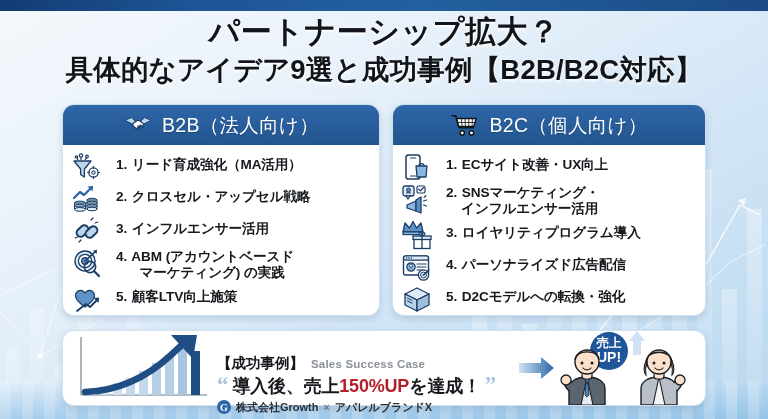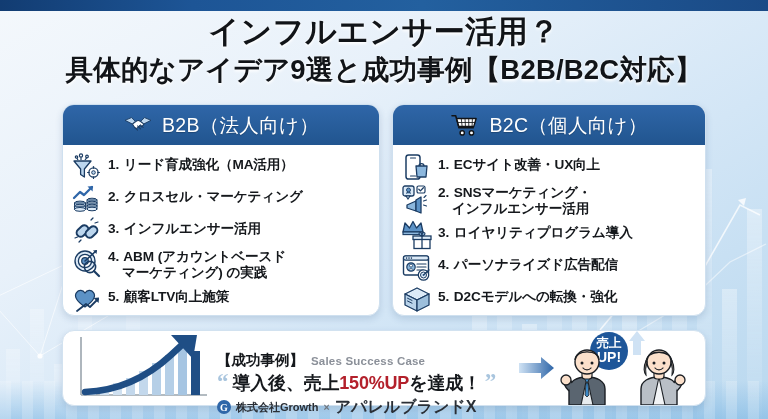--- a/index.html
+++ b/index.html
@@ -85,22 +85,23 @@
     color: #ffffff;
   }
   .card-head-title {
     font-size: 19.5px; font-weight: 400; letter-spacing: .3px;
     text-shadow: 0 1px 1px rgba(0,0,0,.22);
   }
   .head-icon { width: 30px; height: 26px; display:block; }
 
   .card-body { padding: 7px 9px 4px 9px; }
   .item {
-    display: flex; align-items: flex-start; gap: 6px;
+    display: flex; align-items: flex-start; gap: 14px;
     margin-bottom: 2px;
+    text-align: center;
   }
   .item-icon { width: 30px; min-width: 30px; height: 30px; display:block; }
   .item-text {
     font-size: 13.6px; font-weight: 700; color: #15181c;
     line-height: 1.25; padding-top: 5px; letter-spacing: -.1px;
   }
   .item-text .num { margin-right: 1px; }
   .item.two-line .item-text { line-height: 1.2; padding-top: 1px; }
   .item.two-line .sub { display: block; padding-left: 14px; }
 
@@ -124,21 +125,21 @@
   .quote-close { font-size: 23px; font-weight: 700; color: #a9c5de; line-height: .8; font-family: "Liberation Serif", serif; }
   .succ-row3 { display: flex; align-items: center; gap: 5px; margin-top: 2px; }
   .logo-g {
     width: 14px; height: 14px; border-radius: 50%;
     background: #2f66a8; color: #fff; font-size: 10px; font-weight: 700;
     display: flex; align-items: center; justify-content: center;
     font-family: "Liberation Serif", serif;
   }
   .succ-co { font-size: 11px; font-weight: 700; color: #2a2f36; }
   .succ-x { font-size: 10.5px; color: #70767f; font-weight: 700; }
-  .succ-co2 { font-size: 16px; font-weight: 700; color: #2a2f36; text-align: center; }
+  .succ-co2 { font-size: 11px; font-weight: 700; color: #2a2f36; text-align: center; }
   .arrow-right { width: 36px; min-width: 36px; height: 26px; display:block; }
   .people { width: 150px; min-width: 150px; height: 74px; display:block; position: relative; }
 </style>
 </head>
 <body>
 
 <div id="stage">
 
   <div class="topbar"></div>
 
@@ -218,21 +219,21 @@
         <i style="left: 638px;"></i>
         <i style="left: 660px;"></i>
         <i style="left: 682px;"></i>
         <i style="left: 704px;"></i>
         <i style="left: 726px;"></i>
         <i style="left: 748px;"></i>
       </div>
   </div>
 
   <div class="title-block">
-    <div class="title-line1">インフルエンサー活用？</div>
+    <div class="title-line1">パートナーシップ拡大？</div>
     <div class="title-line2">具体的なアイデア9選と成功事例【B2B/B2C対応】</div>
   </div>
 
   <div class="card card-b2b">
     <div class="card-head">
       <svg class="head-icon" viewBox="0 0 32 28">
         <path d="M2,9 L9,6 L13,10 L10,13 Z" fill="#bcd6ee" stroke="#1b3c63" stroke-width="1"></path>
         <path d="M30,9 L23,6 L19,10 L22,13 Z" fill="#bcd6ee" stroke="#1b3c63" stroke-width="1"></path>
         <path d="M10,13 l4,-3 c1.5,-1 3,-1 4.4,0 l4,3 l-2.4,3 l-2,-1.5 l-2.3,2.2 c-1,1 -2.4,1 -3.3,0 Z" fill="#ffffff" stroke="#1b3c63" stroke-width="1.1" stroke-linejoin="round"></path>
         <path d="M12.5,16.5 l3,3 M15.5,15 l3.2,3.2 M18.6,13.8 l3,2.9" fill="none" stroke="#1b3c63" stroke-width="1.1" stroke-linecap="round"></path>
@@ -278,21 +279,21 @@
           <g>
             <ellipse cx="20" cy="16" rx="5" ry="1.8" fill="#bcd6ee" stroke="#1b3c63" stroke-width="1"></ellipse>
             <rect x="15" y="16" width="10" height="3" fill="#bcd6ee" stroke="#1b3c63" stroke-width="1"></rect>
             <ellipse cx="20" cy="19" rx="5" ry="1.8" fill="#dceaf7" stroke="#1b3c63" stroke-width="1"></ellipse>
             <rect x="15" y="19" width="10" height="3" fill="#bcd6ee" stroke="#1b3c63" stroke-width="1"></rect>
             <ellipse cx="20" cy="22" rx="5" ry="1.8" fill="#dceaf7" stroke="#1b3c63" stroke-width="1"></ellipse>
             <rect x="15" y="22" width="10" height="3" fill="#bcd6ee" stroke="#1b3c63" stroke-width="1"></rect>
             <ellipse cx="20" cy="25" rx="5" ry="1.8" fill="#dceaf7" stroke="#1b3c63" stroke-width="1"></ellipse>
           </g>
         </svg>
-        <span class="item-text"><span class="num">2.</span> <span>クロスセル・マーケティング</span></span>
+        <span class="item-text"><span class="num">2.</span> <span>クロスセル・アップセル戦略</span></span>
       </div>
 
       <div class="item">
         <svg class="item-icon" viewBox="0 0 30 30">
           <g stroke="#1b3c63" stroke-width="2" fill="#bcd6ee" stroke-linecap="round">
             <rect x="4" y="11" width="13" height="8" rx="4" transform="rotate(-42 10.5 15)"></rect>
             <rect x="13" y="12" width="13" height="8" rx="4" transform="rotate(-42 19.5 16)"></rect>
           </g>
           <g stroke="#1b3c63" stroke-width="1.2" stroke-linecap="round">
             <line x1="19" y1="4" x2="21" y2="2"></line>

